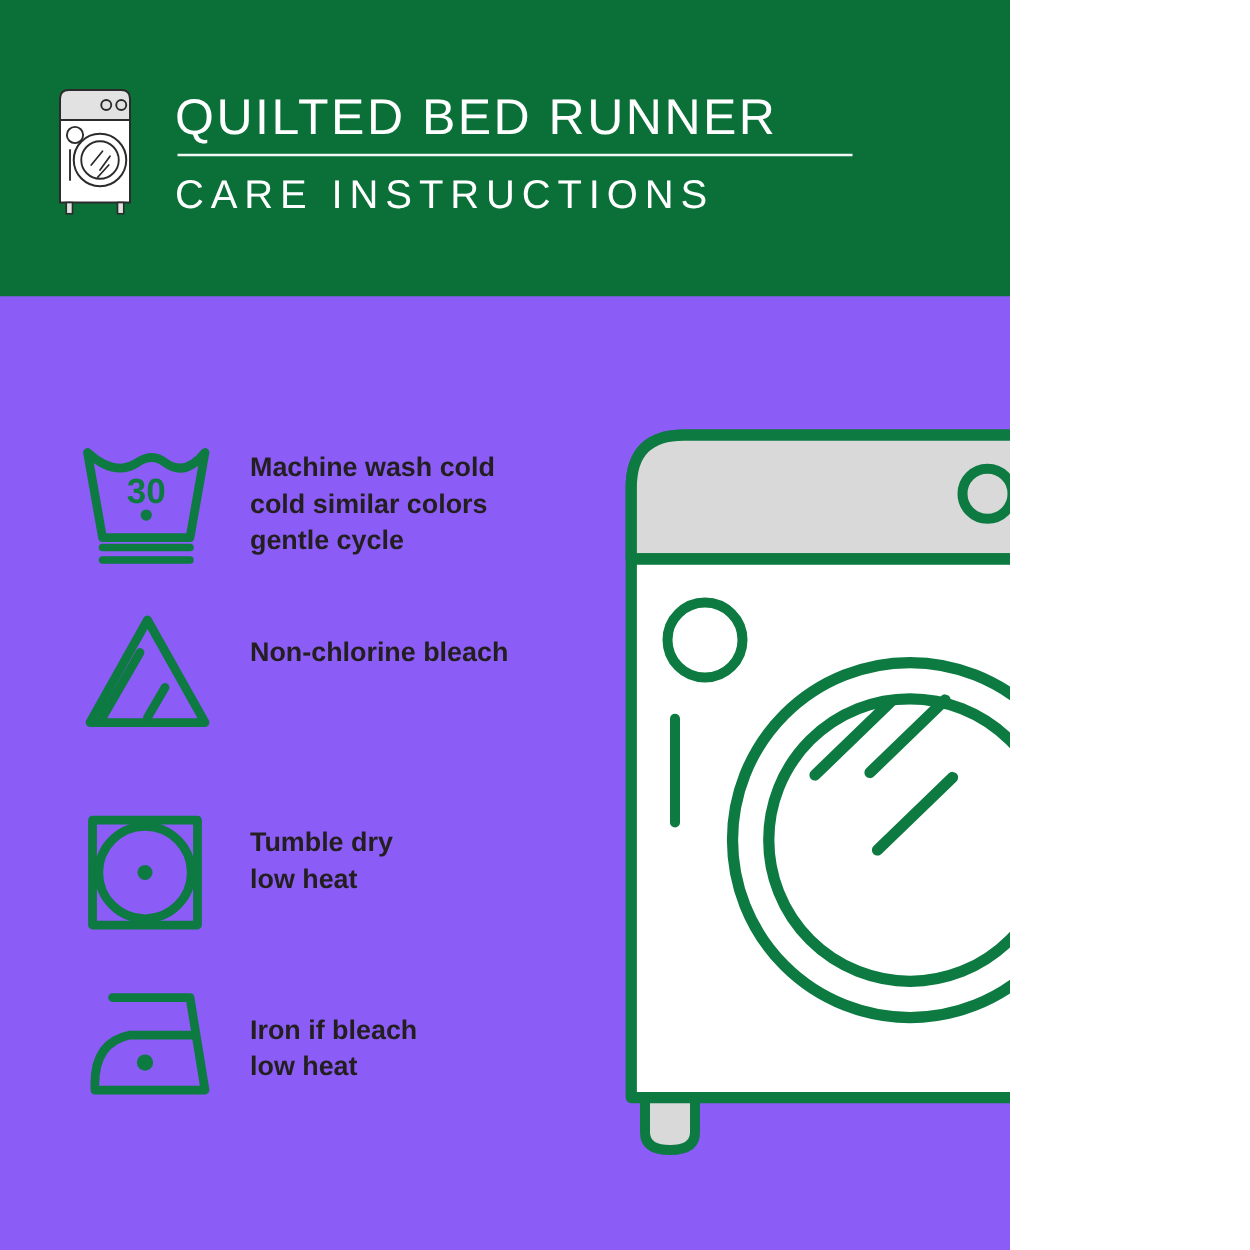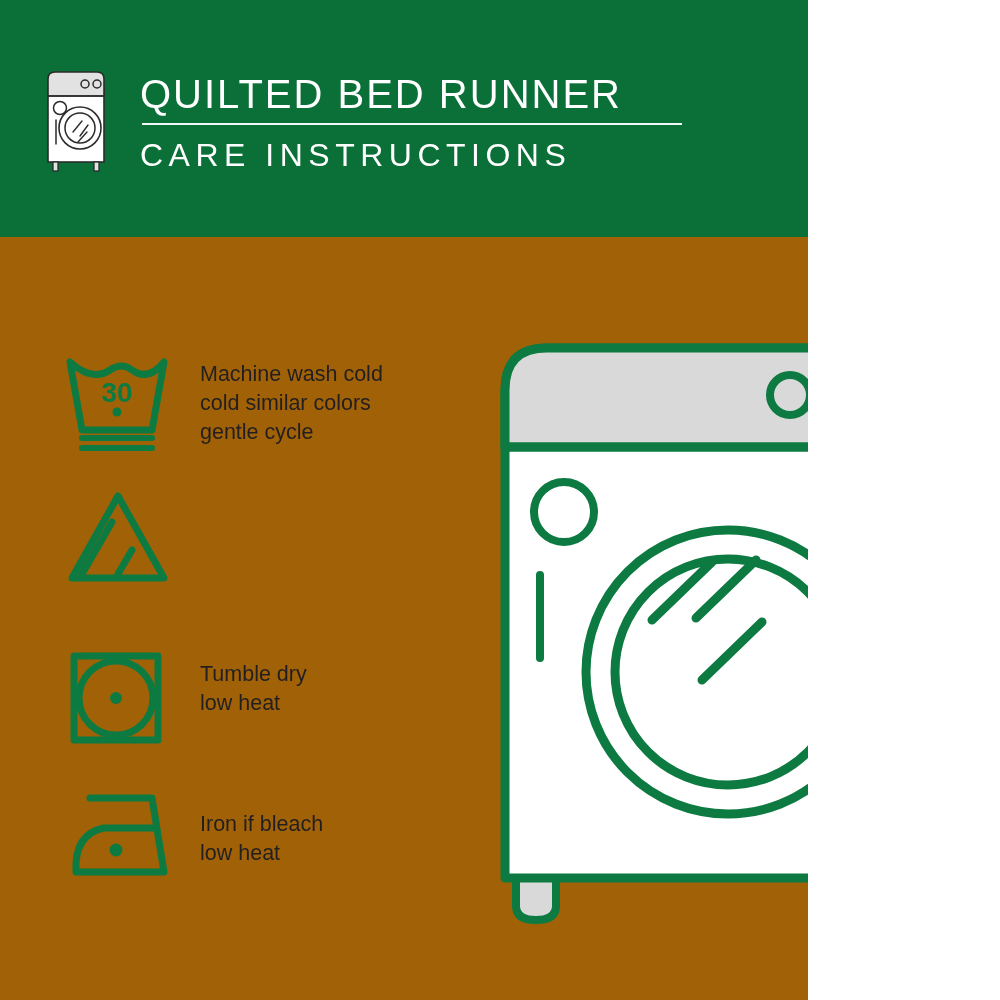--- a/index.html
+++ b/index.html
@@ -7,21 +7,21 @@
     padding: 0;
     background: #ffffff;
   }
   body {
     font-family: "Liberation Sans", sans-serif;
   }
   #page {
     position: relative;
     width: 808px;
     height: 1000px;
-    background: #a16207;
+    background: #8b5cf6;
     overflow: hidden;
   }
 
   
   #header {
     position: absolute;
     left: 0;
     top: 0;
     width: 1000px;
     height: 237px;
@@ -76,21 +76,21 @@
     top: 0;
     width: 120px;
     height: 100px;
   }
   .care-text {
     position: absolute;
     left: 160px;
     font-size: 21.5px;
     line-height: 29px;
     color: #231f20;
-    font-weight: 400;
+    font-weight: 700;
   }
   .care-text div { white-space: nowrap; }
 
   #item-wash   { top: 352px; }
   #item-bleach { top: 488px; }
   #item-dry    { top: 648px; }
   #item-iron   { top: 788px; }
 
   #text-wash   { top: 8px; }
   #text-bleach { top: 20px; }
@@ -168,20 +168,21 @@
     <div class="care-symbol">
       <svg viewBox="0 0 120 100" width="120" height="100">
         <g fill="none" stroke="#0c7a41" stroke-width="7" stroke-linecap="round" stroke-linejoin="round">
           <path d="M58 8 L104 90 L12 90 Z"></path>
           <line x1="52" y1="34" x2="22" y2="86"></line>
           <line x1="72" y1="62" x2="58" y2="86"></line>
         </g>
       </svg>
     </div>
     <div class="care-text" id="text-bleach">
+      <div>Non-chlorine bleach</div>
     </div>
   </div>
 
   <div class="care-item" id="item-dry">
     <div class="care-symbol">
       <svg viewBox="0 0 120 100" width="120" height="100">
         <g fill="none" stroke="#0c7a41" stroke-width="7" stroke-linejoin="round">
           <rect x="14" y="8" width="84" height="84"></rect>
           <circle cx="56" cy="50" r="37"></circle>
         </g>

